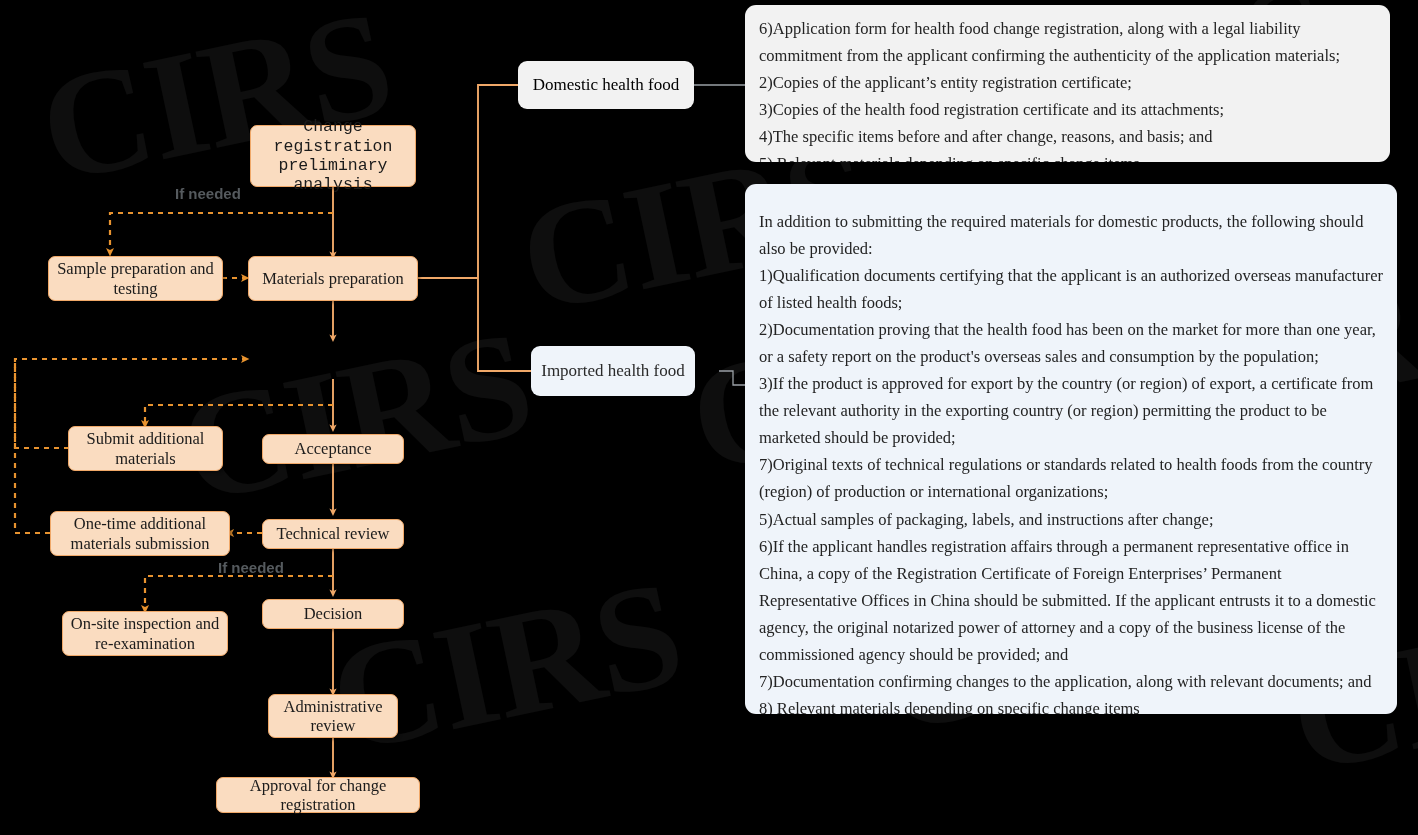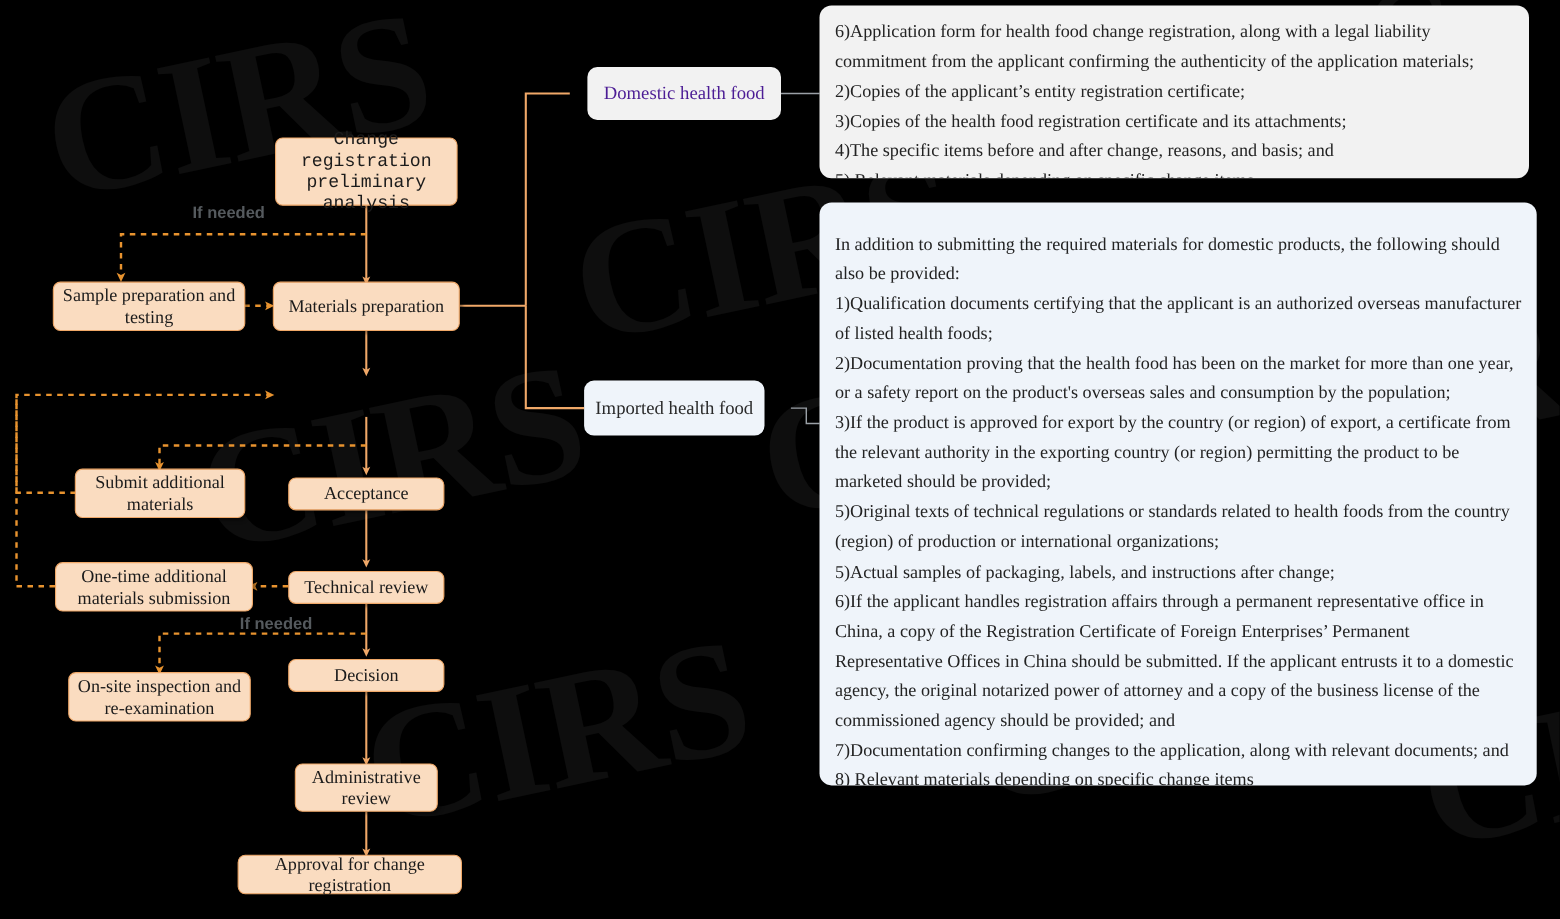--- a/index.html
+++ b/index.html
@@ -20,21 +20,21 @@
   .node{
     position:absolute;box-sizing:border-box;z-index:3;
     display:flex;align-items:center;justify-content:center;text-align:center;
     border-radius:7px;line-height:1.18;
   }
   .node.proc{
     background:#fadcc0;border:1.4px solid #f0a868;color:#1b1b1b;
     font-size:16.5px;box-shadow:2px 2px 3px rgba(0,0,0,.35);
   }
   .node.note-gray{
-    background:#f2f2f2;border:none;color:#4c1d95;font-size:17px;border-radius:9px;margin-left:16px;
+    background:#f2f2f2;border:none;color:#000000;font-size:17px;border-radius:9px;
   }
   .node.note-blue{
     background:#eff4fa;border:none;color:#2a2a2a;font-size:17px;border-radius:9px;
   }
   .panel{
     position:absolute;box-sizing:border-box;z-index:2;border-radius:11px;
     padding:10px 14px 8px 14px;color:#232323;
     font-family:"Liberation Serif",serif;font-size:16.5px;line-height:1.64;
     overflow:hidden;
   }
@@ -179,20 +179,20 @@
     <p>3)Copies of the health food registration certificate and its attachments;</p>
     <p>4)The specific items before and after change, reasons, and basis; and</p>
     <p>5) Relevant materials depending on specific change items</p>
   </div>
 
   <div class="panel blue" style="left:745px;top:184px;width:652px;height:530px;padding-top:24px;">
     <p>In addition to submitting the required materials for domestic products, the following should also be provided:</p>
     <p>1)Qualification documents certifying that the applicant is an authorized overseas manufacturer of listed health foods;</p>
     <p>2)Documentation proving that the health food has been on the market for more than one year, or a safety report on the product's overseas sales and consumption by the population;</p>
     <p>3)If the product is approved for export by the country (or region) of export, a certificate from the relevant authority in the exporting country (or region) permitting the product to be marketed should be provided;</p>
-    <p>5)Original texts of technical regulations or standards related to health foods from the country (region) of production or international organizations;</p>
+    <p>7)Original texts of technical regulations or standards related to health foods from the country (region) of production or international organizations;</p>
     <p>5)Actual samples of packaging, labels, and instructions after change;</p>
     <p>6)If the applicant handles registration affairs through a permanent representative office in China, a copy of the Registration Certificate of Foreign Enterprises’ Permanent Representative Offices in China should be submitted. If the applicant entrusts it to a domestic agency, the original notarized power of attorney and a copy of the business license of the commissioned agency should be provided; and</p>
     <p>7)Documentation confirming changes to the application, along with relevant documents; and</p>
     <p>8) Relevant materials depending on specific change items</p>
   </div>
 
 </div>
 
 </body></html>

